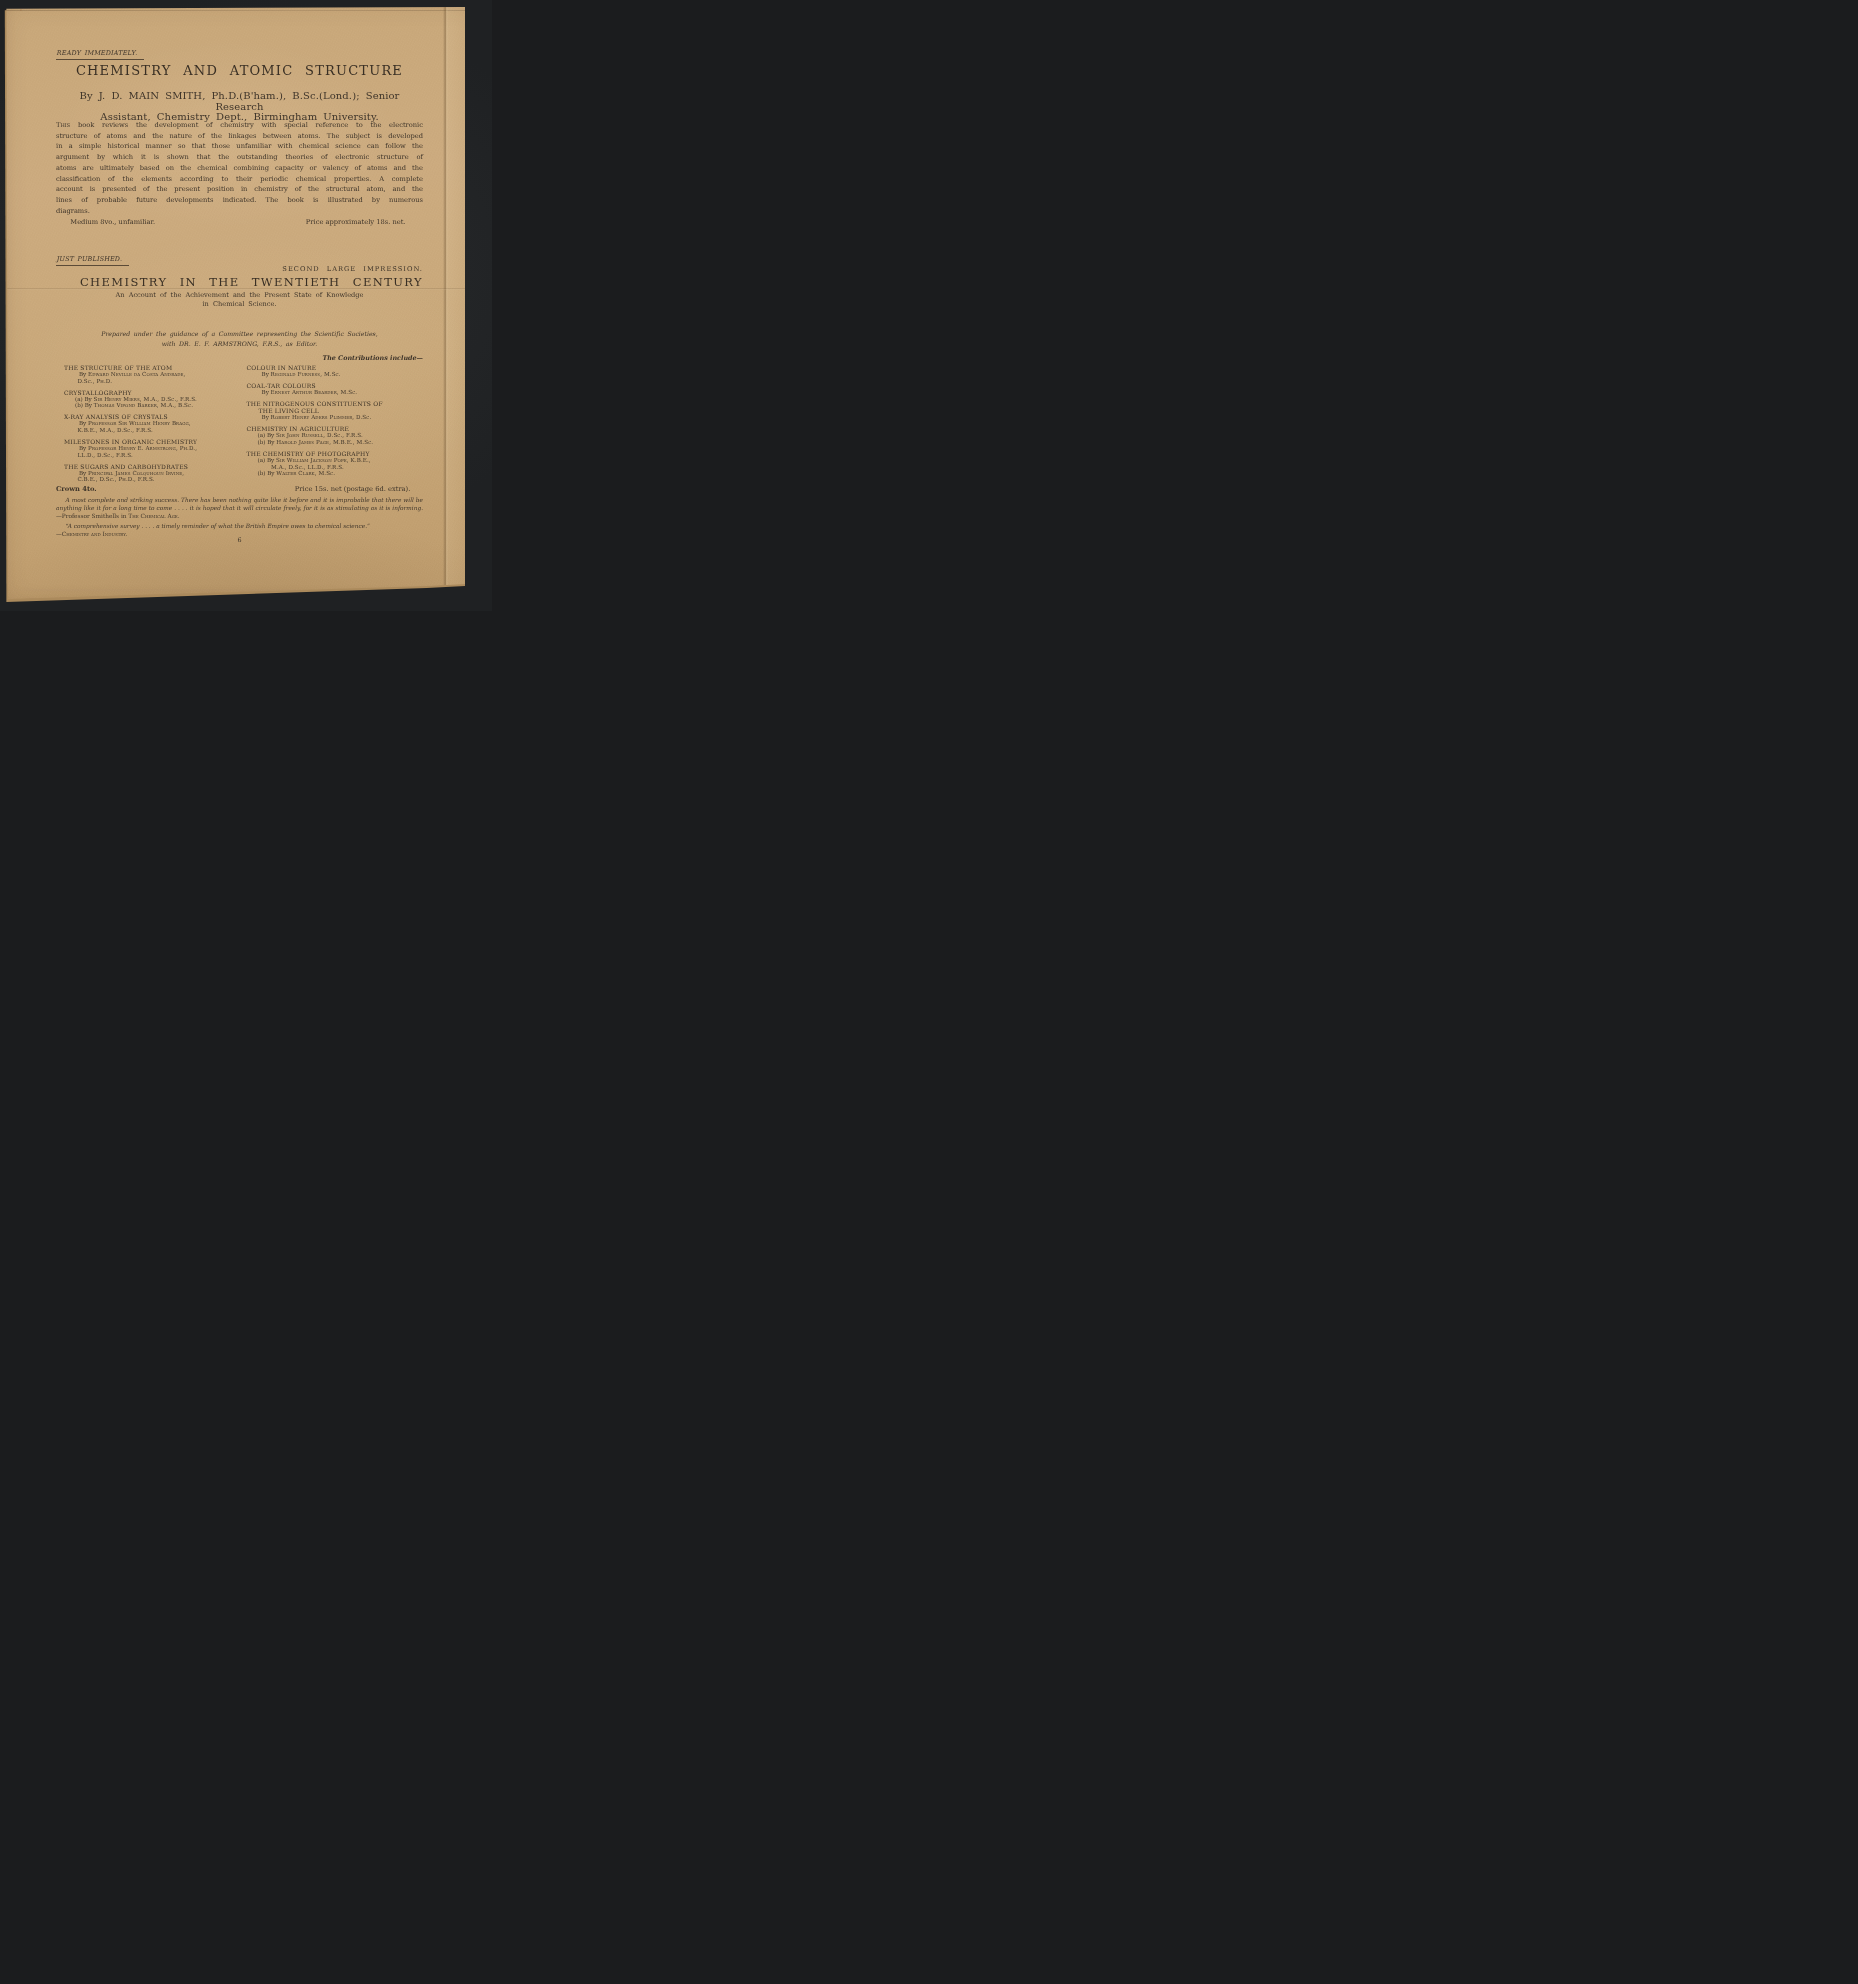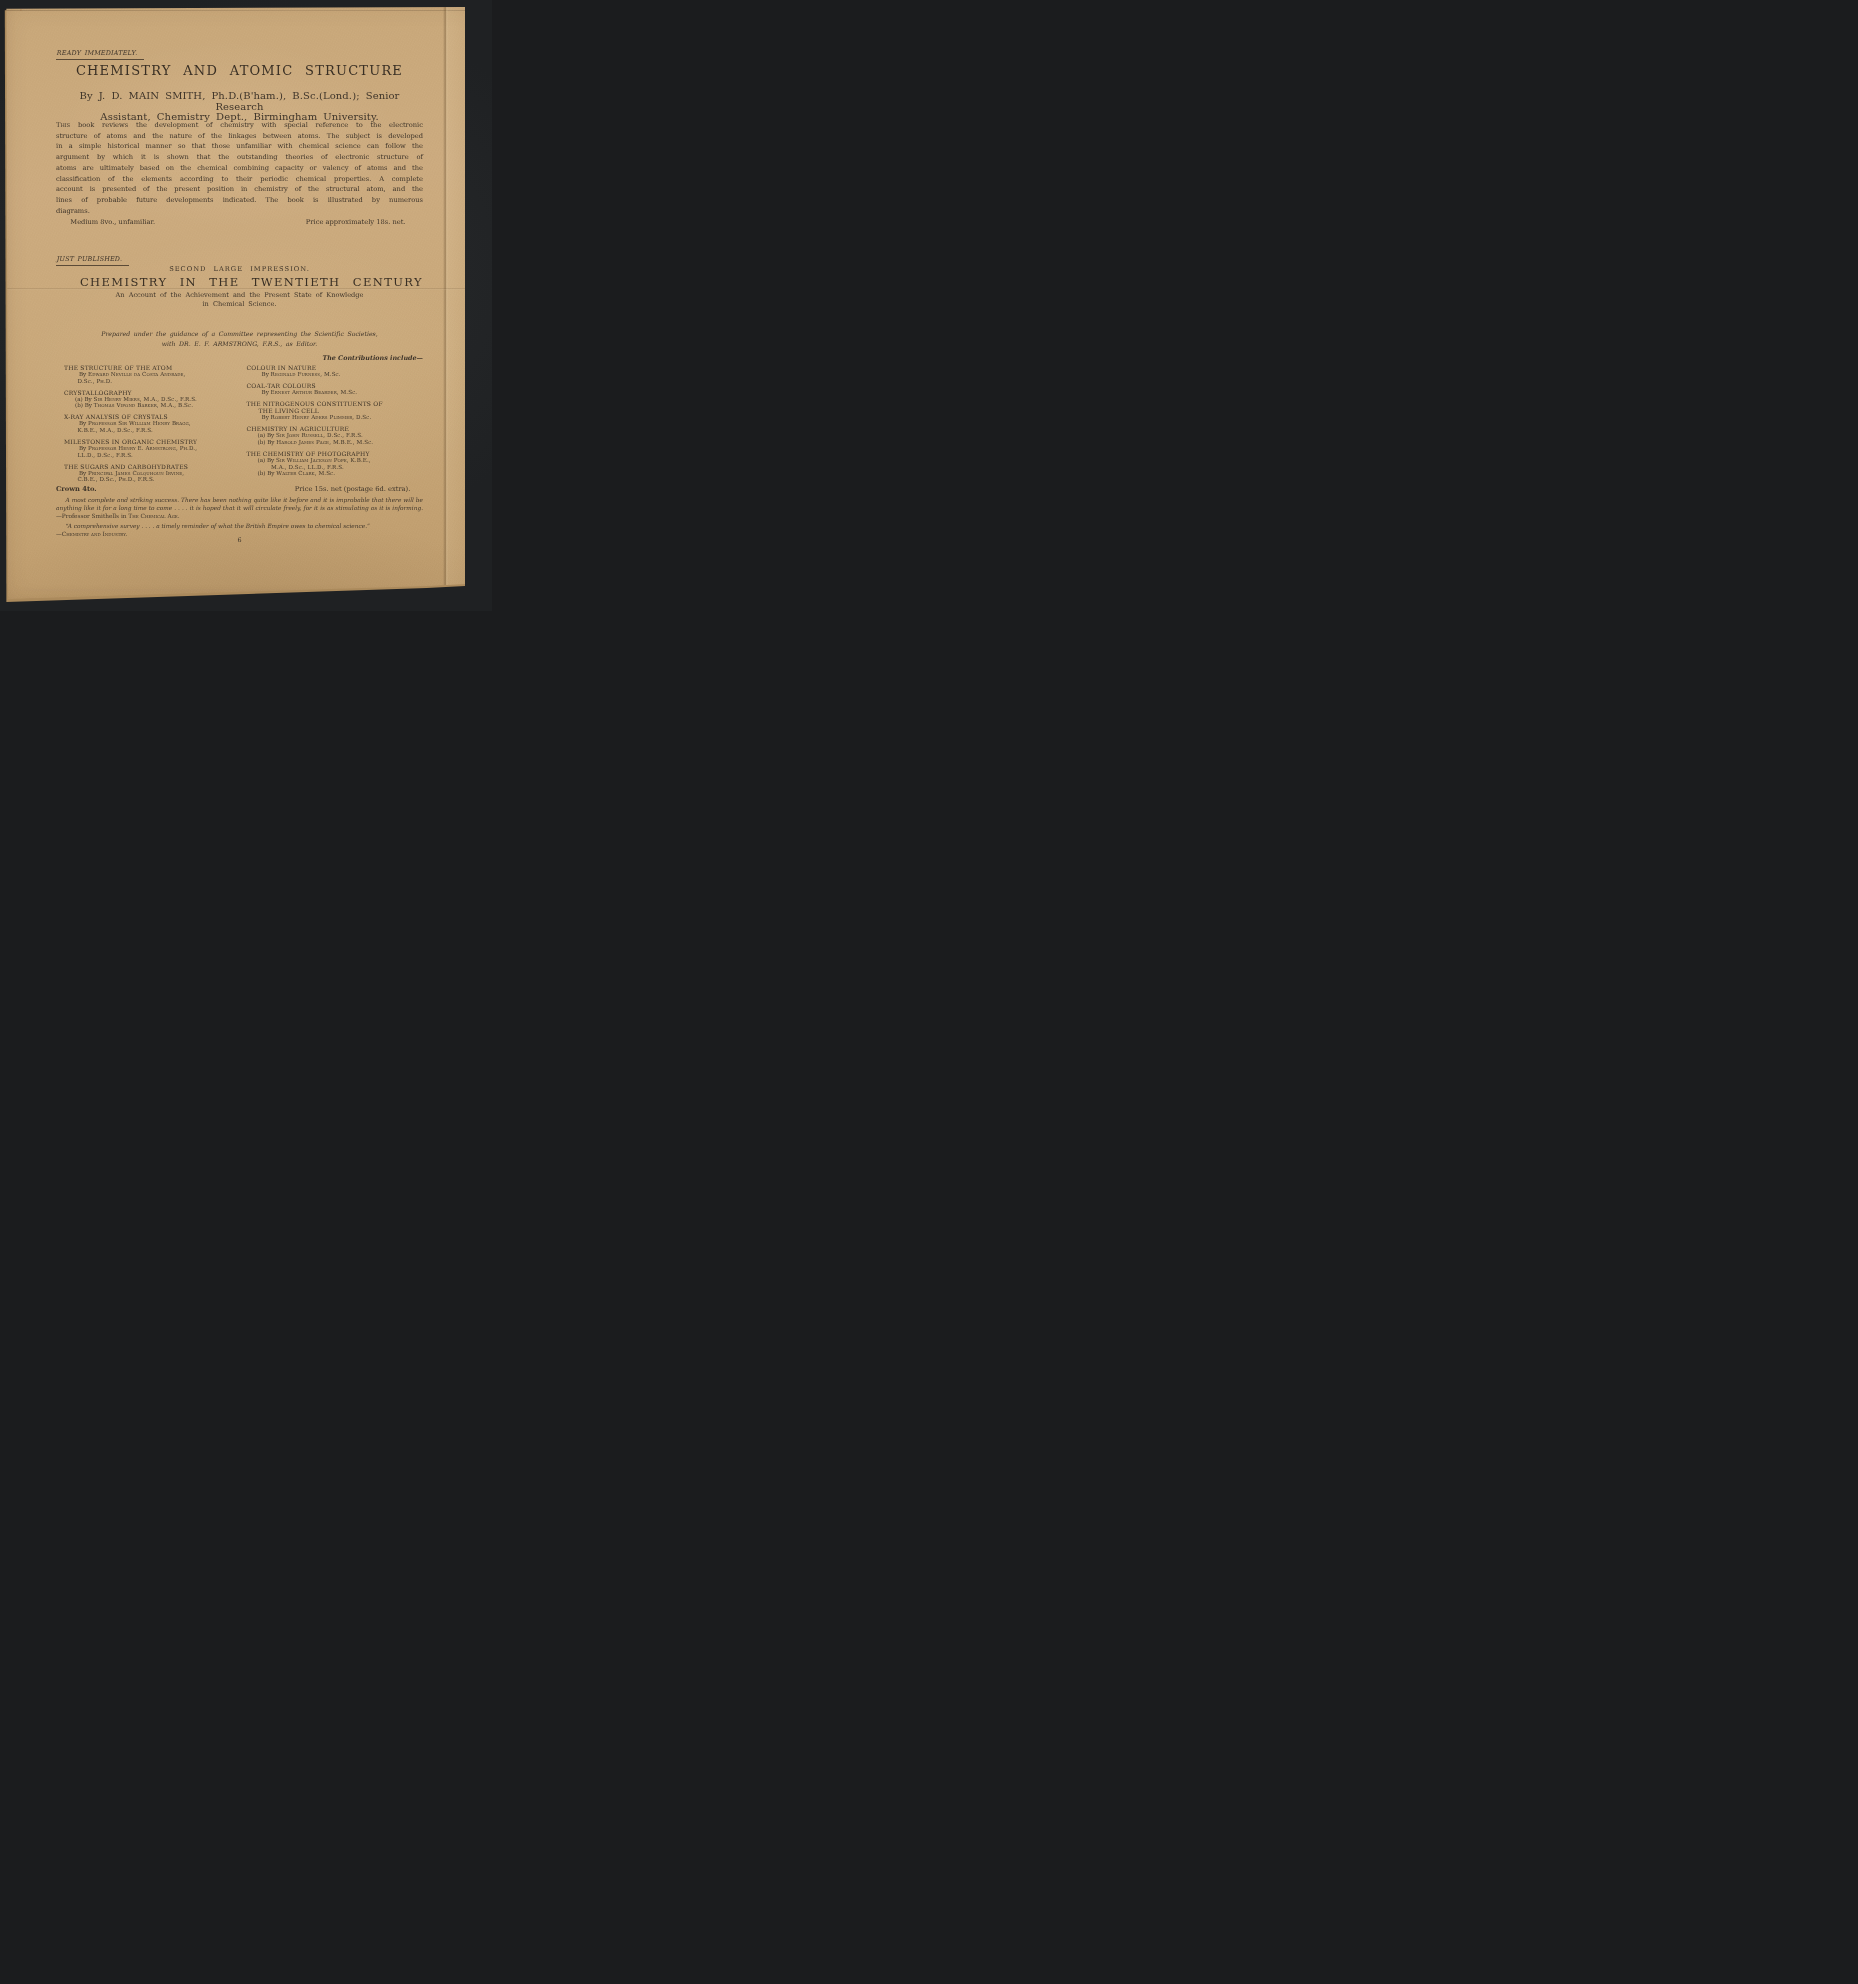--- a/index.html
+++ b/index.html
@@ -36,21 +36,21 @@
   #body{left:56px;top:120px;width:367px;font-size:6.7px;line-height:10.7px;}
   .bline{text-align:justify;text-align-last:justify;text-justify:inter-word;}
   .bline.last{text-align-last:left;}
   .sc,.sc2{font-variant:small-caps;}
   .sc2{font-style:normal;}
   .duorow{display:flex;justify-content:space-between;font-size:6.7px;}
   #mediumrow{left:56px;top:218px;width:367px;}
   #mediumrow .dleft{margin-left:14.3px;}
   #mediumrow .dright{margin-right:17.5px;}
   #notice2{left:56px;top:255px;}
-  #impression{left:56px;top:265px;width:367px;text-align:center;font-size:6.7px;letter-spacing:1px;word-spacing:4px;}
+  #impression{left:56px;top:265px;width:367px;text-align:right;font-size:6.7px;letter-spacing:1px;word-spacing:4px;}
   #title2{left:56px;top:275px;width:367px;text-align:right;font-size:11.5px;letter-spacing:1.4px;word-spacing:7.1px;color:#392f24;}
   #subtitle{left:56px;top:291px;width:367px;text-align:center;font-size:6.6px;line-height:9px;word-spacing:2px;}
   #prepared{left:56px;top:329px;width:367px;text-align:center;font-style:italic;font-size:6.2px;line-height:9.5px;word-spacing:1.6px;}
   #cintro{left:56px;top:354px;width:367px;text-align:right;font-style:italic;font-weight:bold;font-size:6.4px;}
   #cols{left:64px;top:364px;width:359px;display:flex;}
   .colL{width:167px;margin-right:16px;}
   .colR{width:177px;}
   .entry{margin-bottom:4.4px;}
   .etitle{font-size:6px;letter-spacing:0.2px;line-height:7.1px;color:#3a3025;}
   .etitle.t2{padding-left:12px;}

